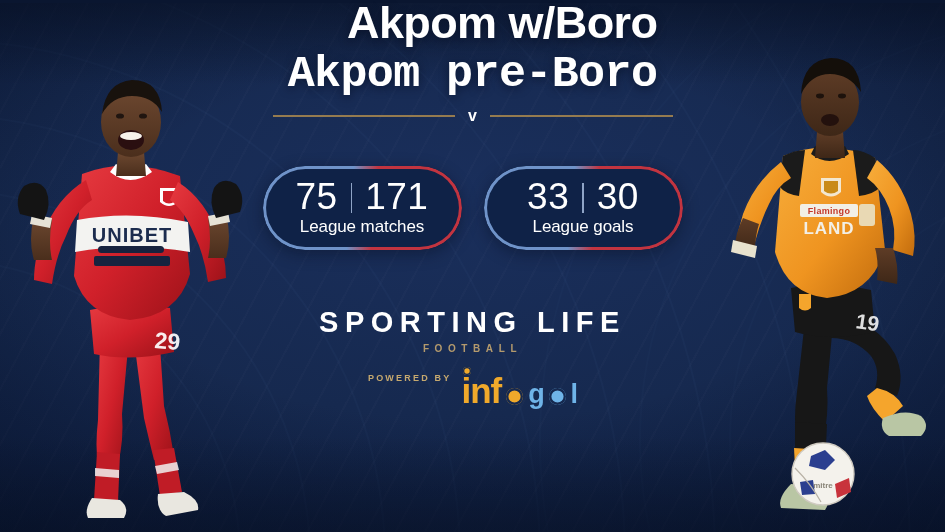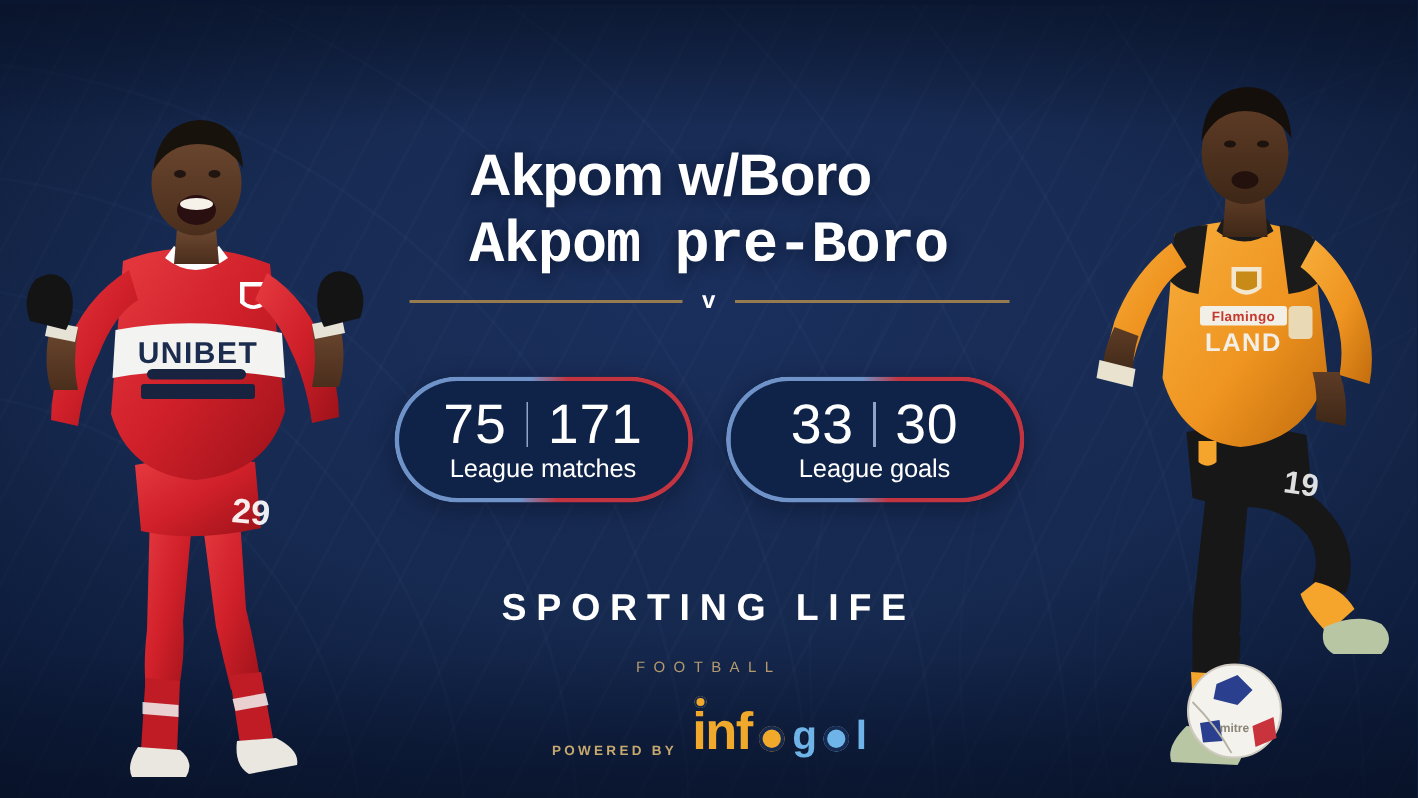--- a/index.html
+++ b/index.html
@@ -51,24 +51,23 @@
   .center {
     position:absolute;
     left:50%; top:0;
     transform:translateX(-50%);
     width:520px; height:100%;
     display:flex; flex-direction:column; align-items:center;
     z-index:6;
   }
 
   .headline {
-    margin-top:98px;
-    text-align:left;
+    text-align:right;
     color:#ffffff;
-    font-size:39px;
+    font-size:45px;
     font-weight:bold;
     letter-spacing:-.6px;
     line-height:1.04;
     text-shadow:0 2px 10px rgba(4,10,26,.55);
   }
   .headline .l2 { display:block; margin-top:5px;font-family:Liberation Mono, monospace; }
 
   .vrow {
     display:flex; align-items:center; justify-content:center;
     width:400px; margin:9px 0 6px 0;
@@ -122,34 +121,34 @@
     font-size:17px;
     font-weight:400;
     letter-spacing:-.1px;
     margin-top:2px;
   }
 
   
   .brand { margin-top:58px; text-align:center; }
   .sl-main {
     color:#ffffff;
-    font-size:25px; font-weight:bold;
+    font-size:29px; font-weight:bold;
     letter-spacing:6.5px;
     line-height:1;
   }
   .sl-sub {
     color:#b49a6d;
-    font-size:10px; font-weight:normal;
+    font-size:10px; font-weight:bold;
     letter-spacing:5.6px;
-    margin-top:23px;
+    margin-top:7px;
     line-height:1;
   }
   .powered {
     margin-top:19px;
-    display:flex; align-items:flex-end; justify-content:center; gap:10px;
+    display:flex; align-items:flex-start; justify-content:center; gap:10px;
   }
   .pw-text {
     color:#c6a96f;
     font-size:9px; font-weight:bold;
     letter-spacing:2.2px;
   }
   .infogol { position:relative; line-height:1; }
   .infogol .ig-a { color:#f0a92b; font-size:35px; font-weight:bold; letter-spacing:-1px; }
   .infogol .ig-b { color:#6fb4e8; font-size:27px; font-weight:bold; letter-spacing:-1px; }
   .ig-ball {

